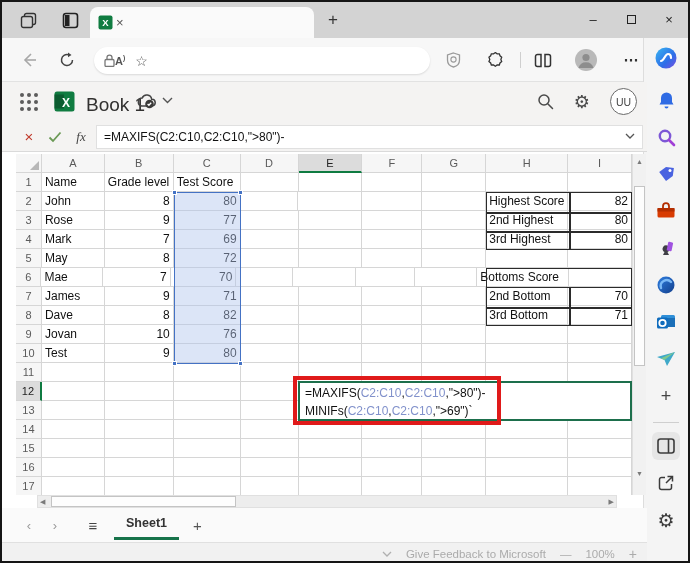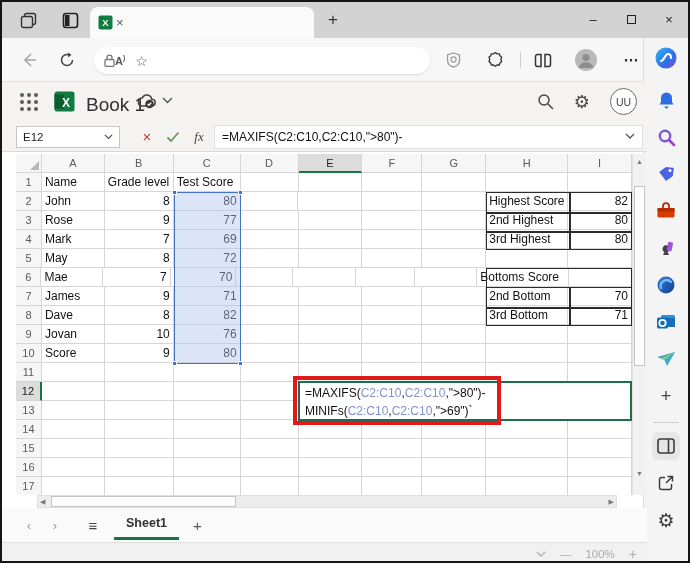--- a/index.html
+++ b/index.html
@@ -304,27 +304,20 @@
             <circle cx="7" cy="7" r="5" fill="none" stroke="#4a4a4a" stroke-width="1.5"></circle>
             <path d="M11 11 L15.5 15.5" stroke="#4a4a4a" stroke-width="1.5" stroke-linecap="round"></path>
           </svg>
         </span>
       <span style="font-size:18px;color:#4a4a4a">⚙</span>
       <span class="uu">UU</span>
     </div>
   </div>
 
   <div class="formularow">
-    <div class="namebox">
-      <span>E12</span>
-        <span class="sp"></span>
-      <svg width="9" height="6" viewBox="0 0 9 6">
-          <path d="M1 1 L4.5 4.5 L8 1" fill="none" stroke="#555" stroke-width="1.2"></path>
-        </svg>
-    </div>
     <div class="fr-btn" style="margin-left:14px;color:#c0392b;font-size:15px">×</div>
     <div class="fr-btn">
       <svg width="14" height="12" viewBox="0 0 14 12">
           <path d="M1.5 6.5 L5 10 L12.5 1.5" fill="none" stroke="#6a9955" stroke-width="1.8"></path>
         </svg>
     </div>
     <div class="fr-btn fx">fx</div>
     <div class="formulabar">
       <span>=MAXIFS(C2:C10,C2:C10,"&gt;80")-</span>
         <span class="sp"></span>
@@ -451,21 +444,21 @@
           <div class="gc gnum" style="width: 67px;">76</div>
           <div class="gc " style="width: 58px;"></div>
           <div class="gc " style="width: 64px;"></div>
           <div class="gc " style="width: 60px;"></div>
           <div class="gc " style="width: 64px;"></div>
           <div class="gc " style="width: 82px;"></div>
           <div class="gc " style="width: 64px;"></div>
         </div>
         <div class="grow">
           <div class="gc ghead" style="width: 26px;">10</div>
-          <div class="gc " style="width: 63px;">Score</div>
+          <div class="gc " style="width: 63px;">Test</div>
           <div class="gc gnum" style="width: 69px;">9</div>
           <div class="gc gnum" style="width: 67px;">80</div>
           <div class="gc " style="width: 58px;"></div>
           <div class="gc " style="width: 64px;"></div>
           <div class="gc " style="width: 60px;"></div>
           <div class="gc " style="width: 64px;"></div>
           <div class="gc " style="width: 82px;"></div>
           <div class="gc " style="width: 64px;"></div>
         </div>
         <div class="grow">
@@ -594,19 +587,20 @@
     <span class="hamb">≡</span>
     <span class="sheettab">Sheet1</span>
     <span class="addsheet">+</span>
   </div>
 
   <div class="statusbar">
     <div class="sb-right">
       <svg width="10" height="6" viewBox="0 0 10 6">
           <path d="M1 1 L5 5 L9 1" fill="none" stroke="#b0b0b0" stroke-width="1.3"></path>
         </svg>
+      <span>Give Feedback to Microsoft</span>
       <span>—</span>
       <span>100%</span>
       <span style="font-size:14px">+</span>
     </div>
   </div>
 
 </div>
 
 </body></html>

